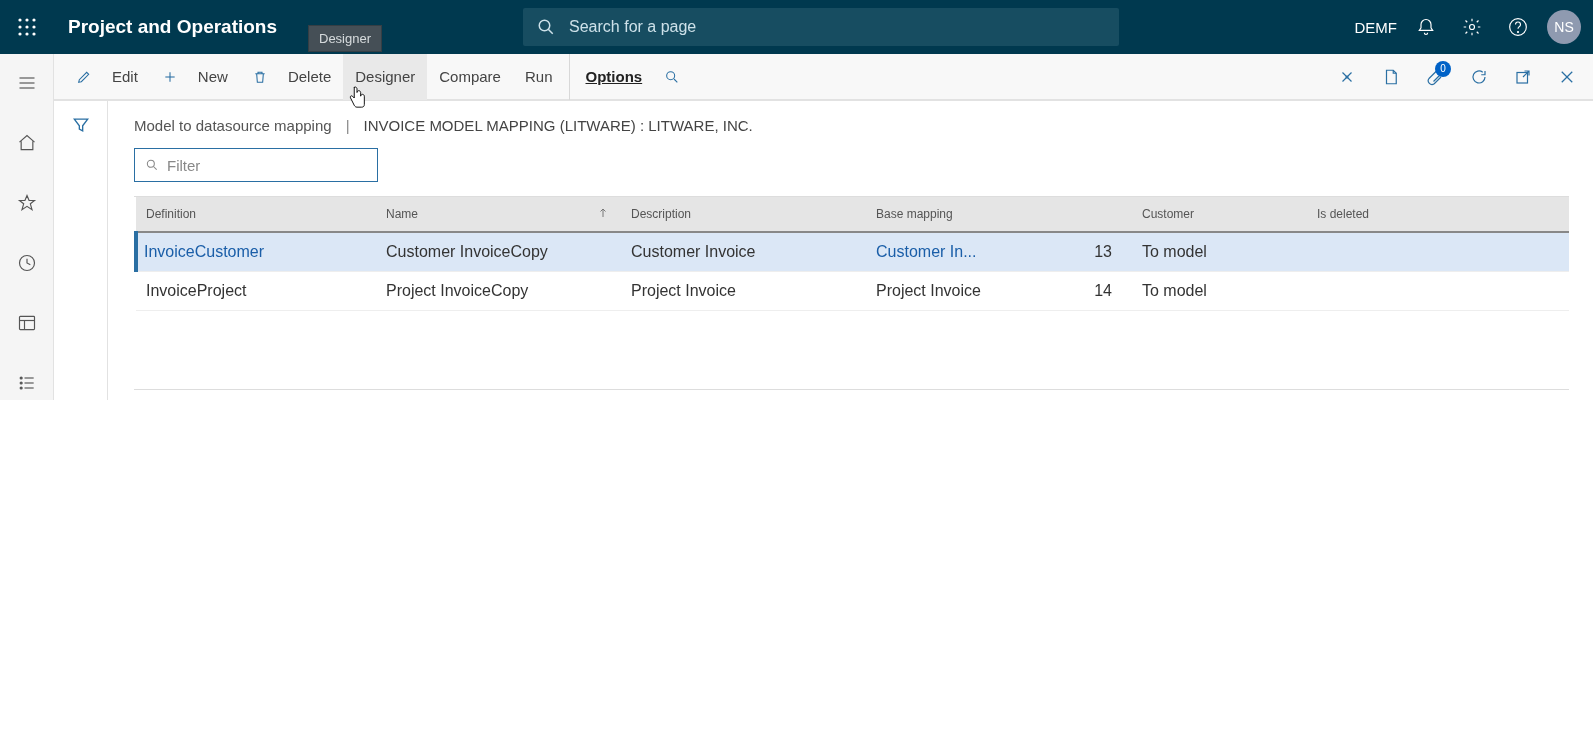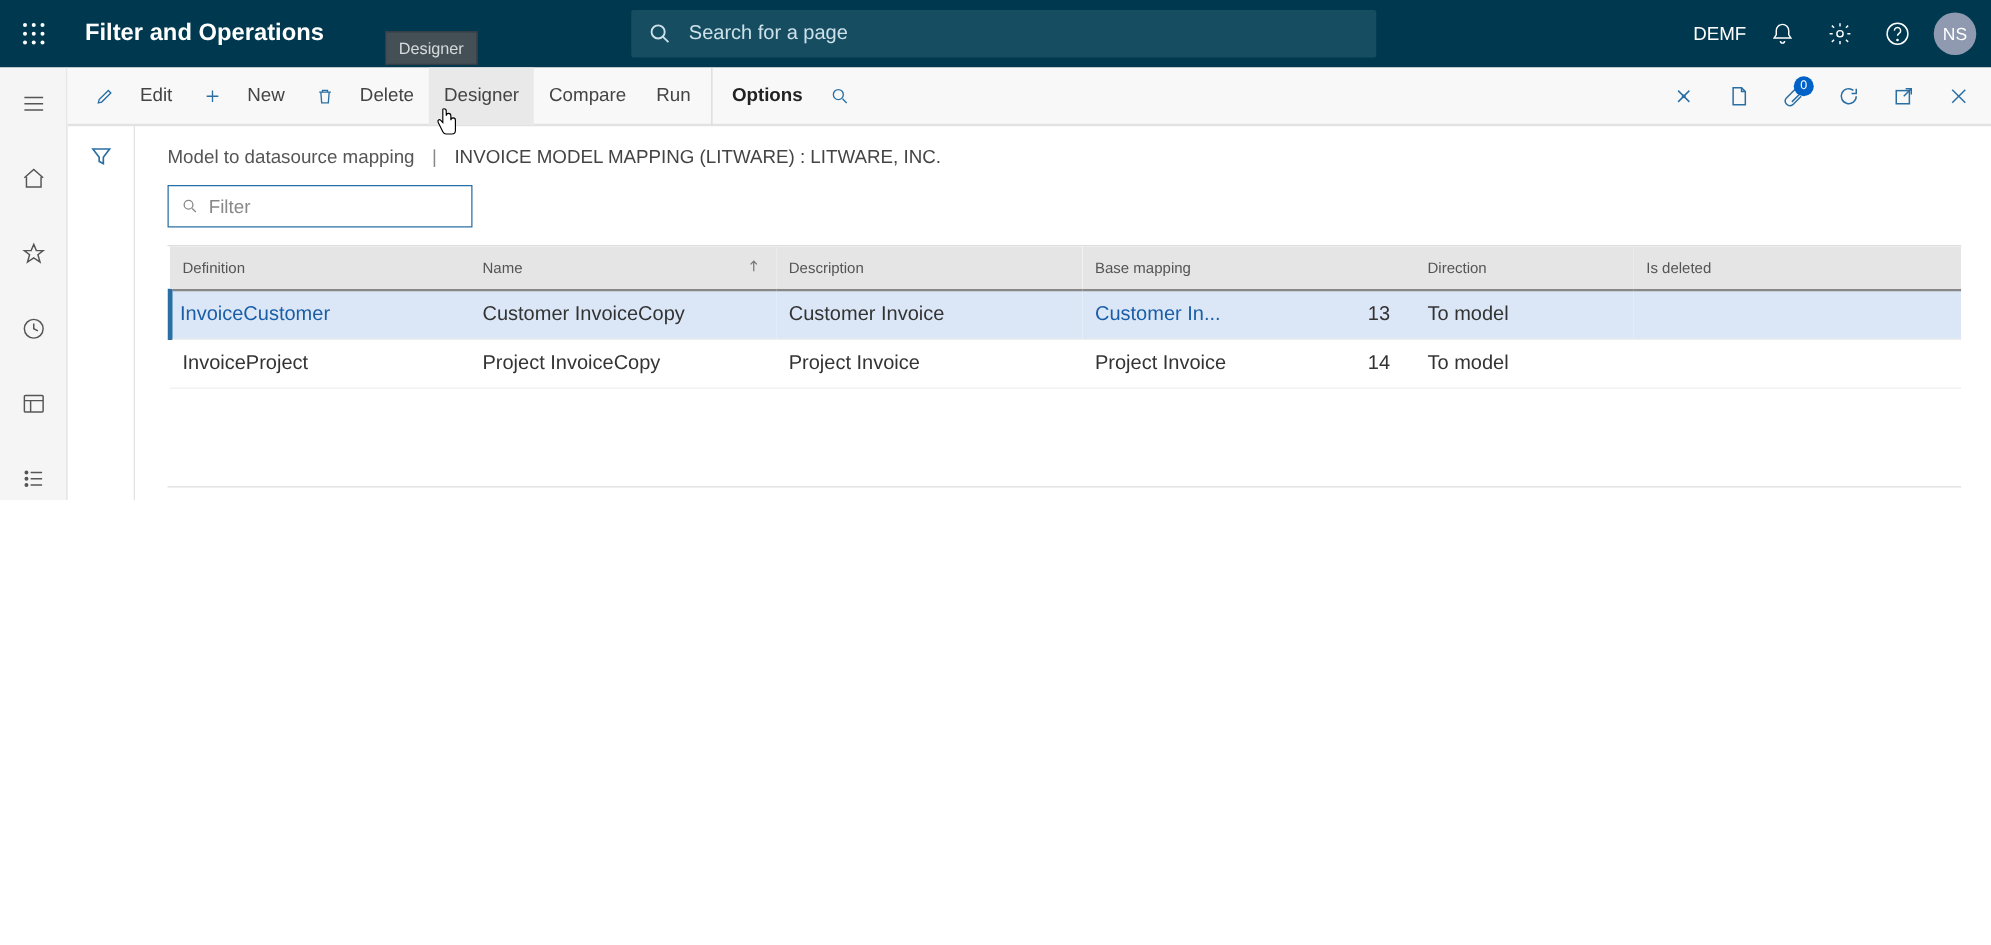--- a/index.html
+++ b/index.html
@@ -29,21 +29,21 @@
 .left-rail { width:54px; background:#f5f5f5; border-right:1px solid #e2e2e2; display:flex; flex-direction:column; align-items:center; padding-top:12px; gap:26px; }
 .rail-btn { width:54px; height:34px; display:flex;align-items:center;justify-content:center; cursor:pointer;}
 .rail-btn svg { width:20px; height:20px; stroke:#555; fill:none; stroke-width:1.4; }
 
 .main-col { flex:1; display:flex; flex-direction:column; }
 .actionbar { height:46px; background:#f8f8f8; border-bottom:1px solid #e2e2e2; display:flex; align-items:center; padding-left:10px; }
 .abtn { display:flex; align-items:center; height:46px; padding:0 12px; font-size:15px; color:#444; cursor:pointer; gap:20px;}
 .abtn:hover, .abtn.hovered { background:#e9e9e9; }
 .abtn svg { width:16px; height:16px; stroke:#2a6fa3; fill:none; stroke-width:1.6;}
 .abtn.sep { border-left:1px solid #d8d8d8; margin-left:4px; padding-left:16px; }
-.abtn.bold { font-weight:600; color:#222;}
+.abtn.bold { font-weight:600; color:#222;text-decoration:underline;}
 .action-right { margin-left:auto; display:flex; align-items:center; padding-right:8px; gap:8px;}
 .ar-icon { width:36px;height:36px;display:flex;align-items:center;justify-content:center;cursor:pointer; position:relative;}
 .ar-icon svg { width:18px;height:18px;stroke:#2a6fa3;fill:none;stroke-width:1.6;}
 .badge { position:absolute; top:2px; right:2px; background:#0062c7; color:#fff; border-radius:9px; font-size:10px; min-width:16px; height:16px; display:flex;align-items:center;justify-content:center; padding:0 3px;}
 
 
 .content-row { flex:1; display:flex; border-top:1px solid #e2e2e2;}
 .filter-rail { width:54px; border-right:1px solid #e2e2e2; display:flex; justify-content:center; padding-top:14px;}
 .filter-rail svg { width:20px;height:20px; stroke:#2a6fa3; fill:none; stroke-width:1.6;}
 .page { flex:1; padding:16px 24px 10px 26px; display:flex; flex-direction:column;justify-content:space-between;}
@@ -83,21 +83,21 @@
           <circle cx="17" cy="3" r="1.6"></circle>
           <circle cx="3" cy="10" r="1.6"></circle>
           <circle cx="10" cy="10" r="1.6"></circle>
           <circle cx="17" cy="10" r="1.6"></circle>
           <circle cx="3" cy="17" r="1.6"></circle>
           <circle cx="10" cy="17" r="1.6"></circle>
           <circle cx="17" cy="17" r="1.6"></circle>
         </g>
       </svg>
   </div>
-  <div class="app-title">Filter and Operations</div>
+  <div class="app-title">Project and Operations</div>
   <div class="searchbox-wrap">
     <div class="searchbox">
       <svg viewBox="0 0 24 24">
           <circle cx="10" cy="10" r="7" stroke-width="2"></circle>
           <line x1="15" y1="15" x2="21" y2="21" stroke-width="2"></line>
         </svg>
       <input type="text" placeholder="Search for a page" style="">
     </div>
   </div>
   <div class="topbar-right">
@@ -296,21 +296,21 @@
             <thead>
               <tr>
                 <th><span>Definition</span></th>
                 <th><span>Name</span>
                   <span class="sort"><svg width="12" height="12" viewBox="0 0 24 24">
                         <path d="M12 4v16M7 9l5-5 5 5" stroke="#777" fill="none" stroke-width="2"></path>
                       </svg></span>
                 </th>
                 <th><span>Description</span></th>
                 <th colspan="2"><span>Base mapping</span></th>
-                <th><span>Direction</span></th>
+                <th><span>Customer</span></th>
                 <th><span>Is deleted</span></th>
               </tr>
             </thead>
             <tbody id="grid-body">
                 <tr class="row-selected">
                   <td class="link">InvoiceCustomer</td>
                   <td>Customer InvoiceCopy</td>
                   <td>Customer Invoice</td>
                   <td class="link">Customer In...</td>
                   <td class="num">13</td>

